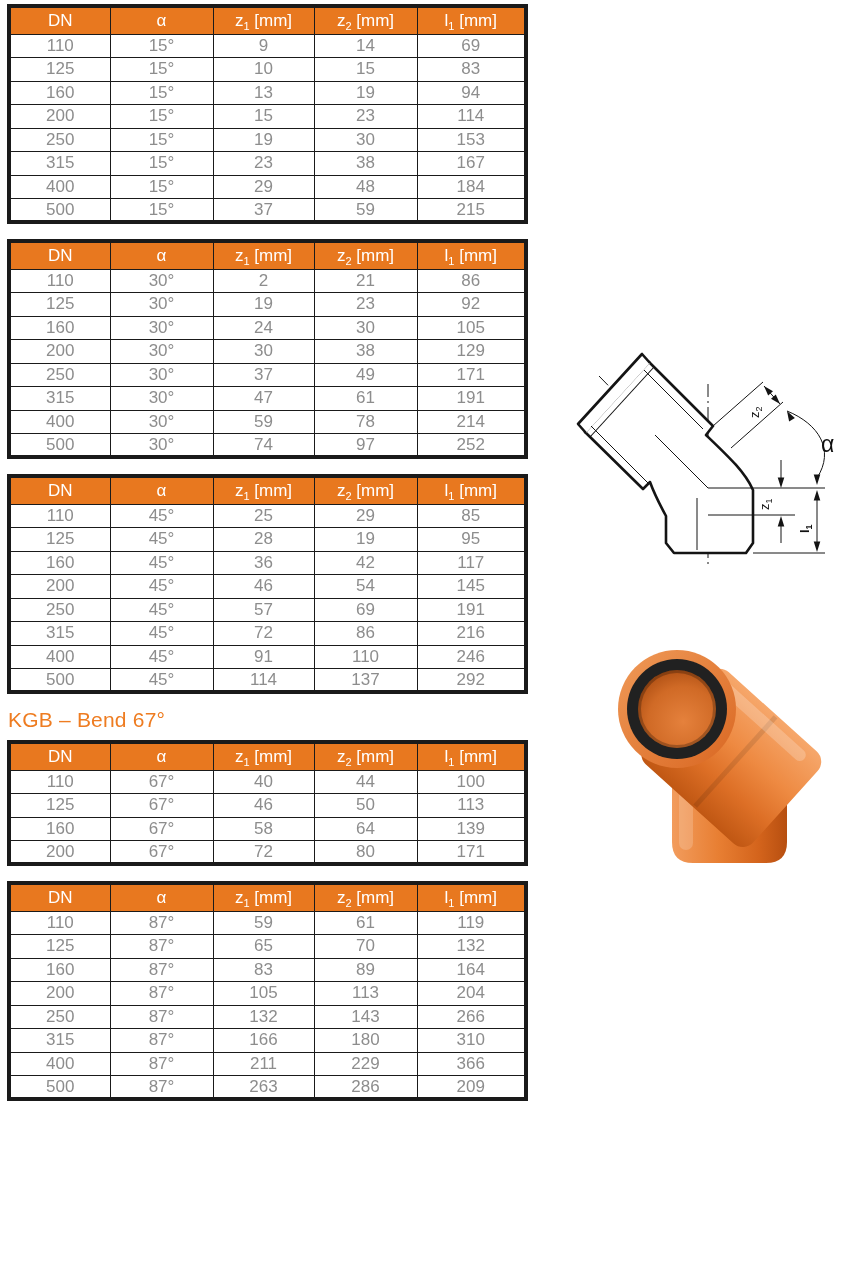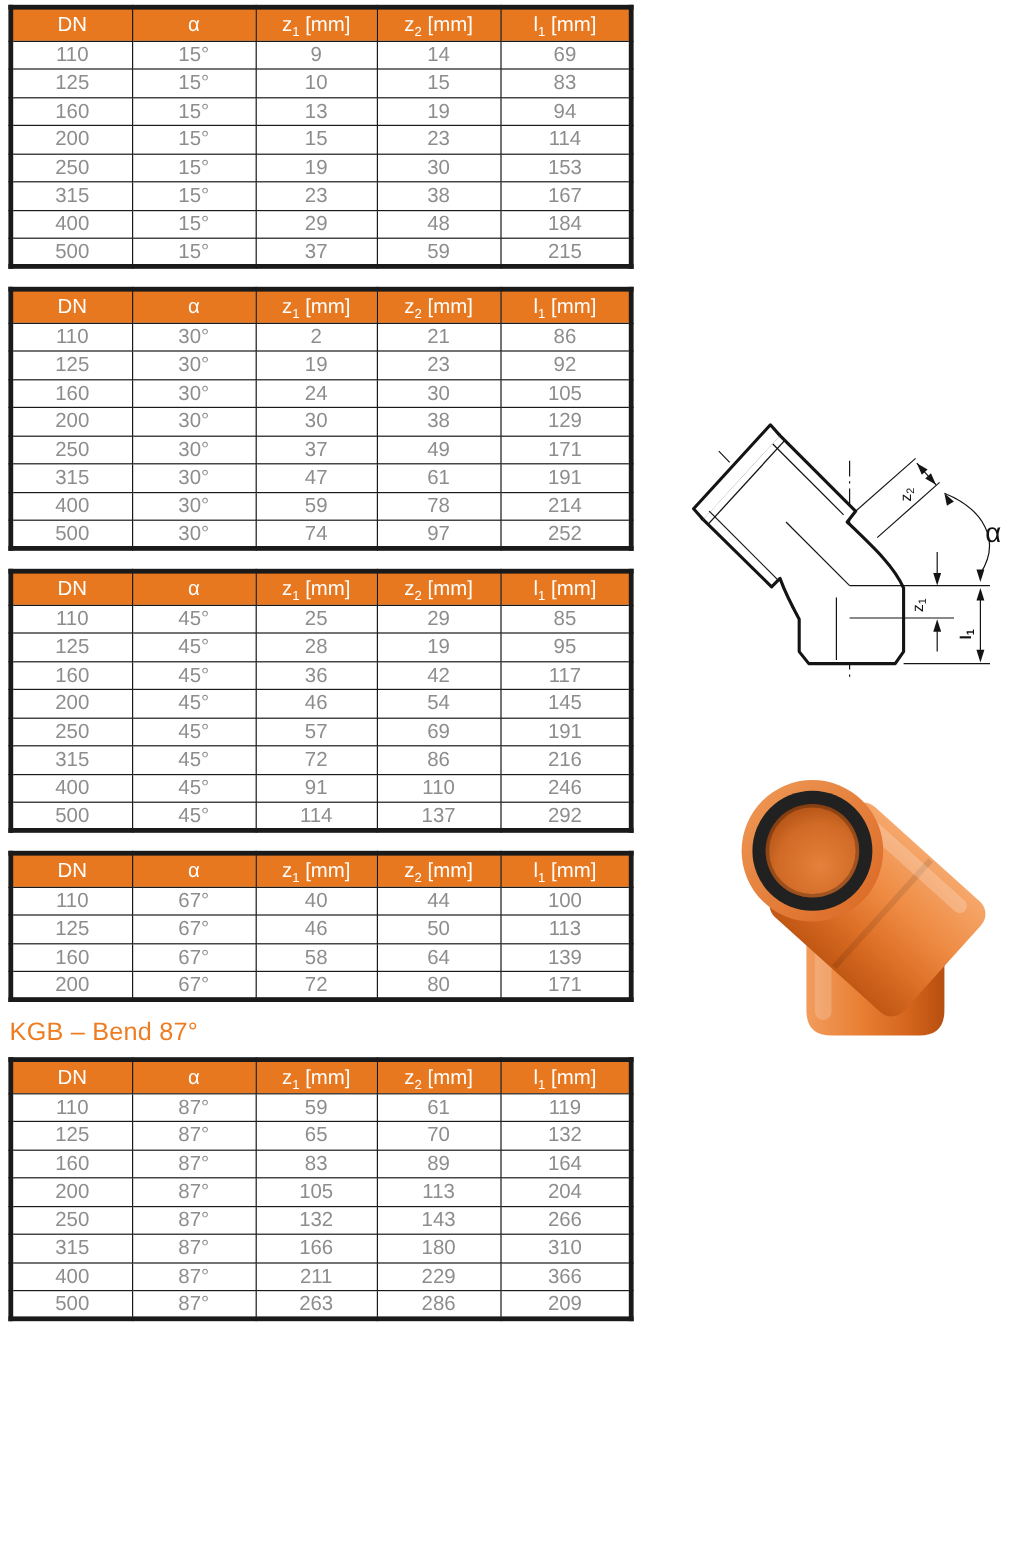--- a/index.html
+++ b/index.html
@@ -277,20 +277,21 @@
             <td class="cell">500</td>
             <td class="cell">45°</td>
             <td class="cell">114</td>
             <td class="cell">137</td>
             <td class="cell">292</td>
           </tr>
         </tbody>
       </table>
     </section>
     <section class="sec">
+      <h2 class="sec-title">KGB – Bend 67°</h2>
       <table class="spec">
         <colgroup>
           <col style="width: 101px;">
           <col style="width: 103px;">
           <col style="width: 101px;">
           <col style="width: 103px;">
           <col style="width: 109px;">
         </colgroup>
         <thead>
           <tr class="hdr-row">
@@ -327,21 +328,20 @@
             <td class="cell">200</td>
             <td class="cell">67°</td>
             <td class="cell">72</td>
             <td class="cell">80</td>
             <td class="cell">171</td>
           </tr>
         </tbody>
       </table>
     </section>
     <section class="sec">
-      <h2 class="sec-title">KGB – Bend 87°</h2>
       <table class="spec">
         <colgroup>
           <col style="width: 101px;">
           <col style="width: 103px;">
           <col style="width: 101px;">
           <col style="width: 103px;">
           <col style="width: 109px;">
         </colgroup>
         <thead>
           <tr class="hdr-row">

